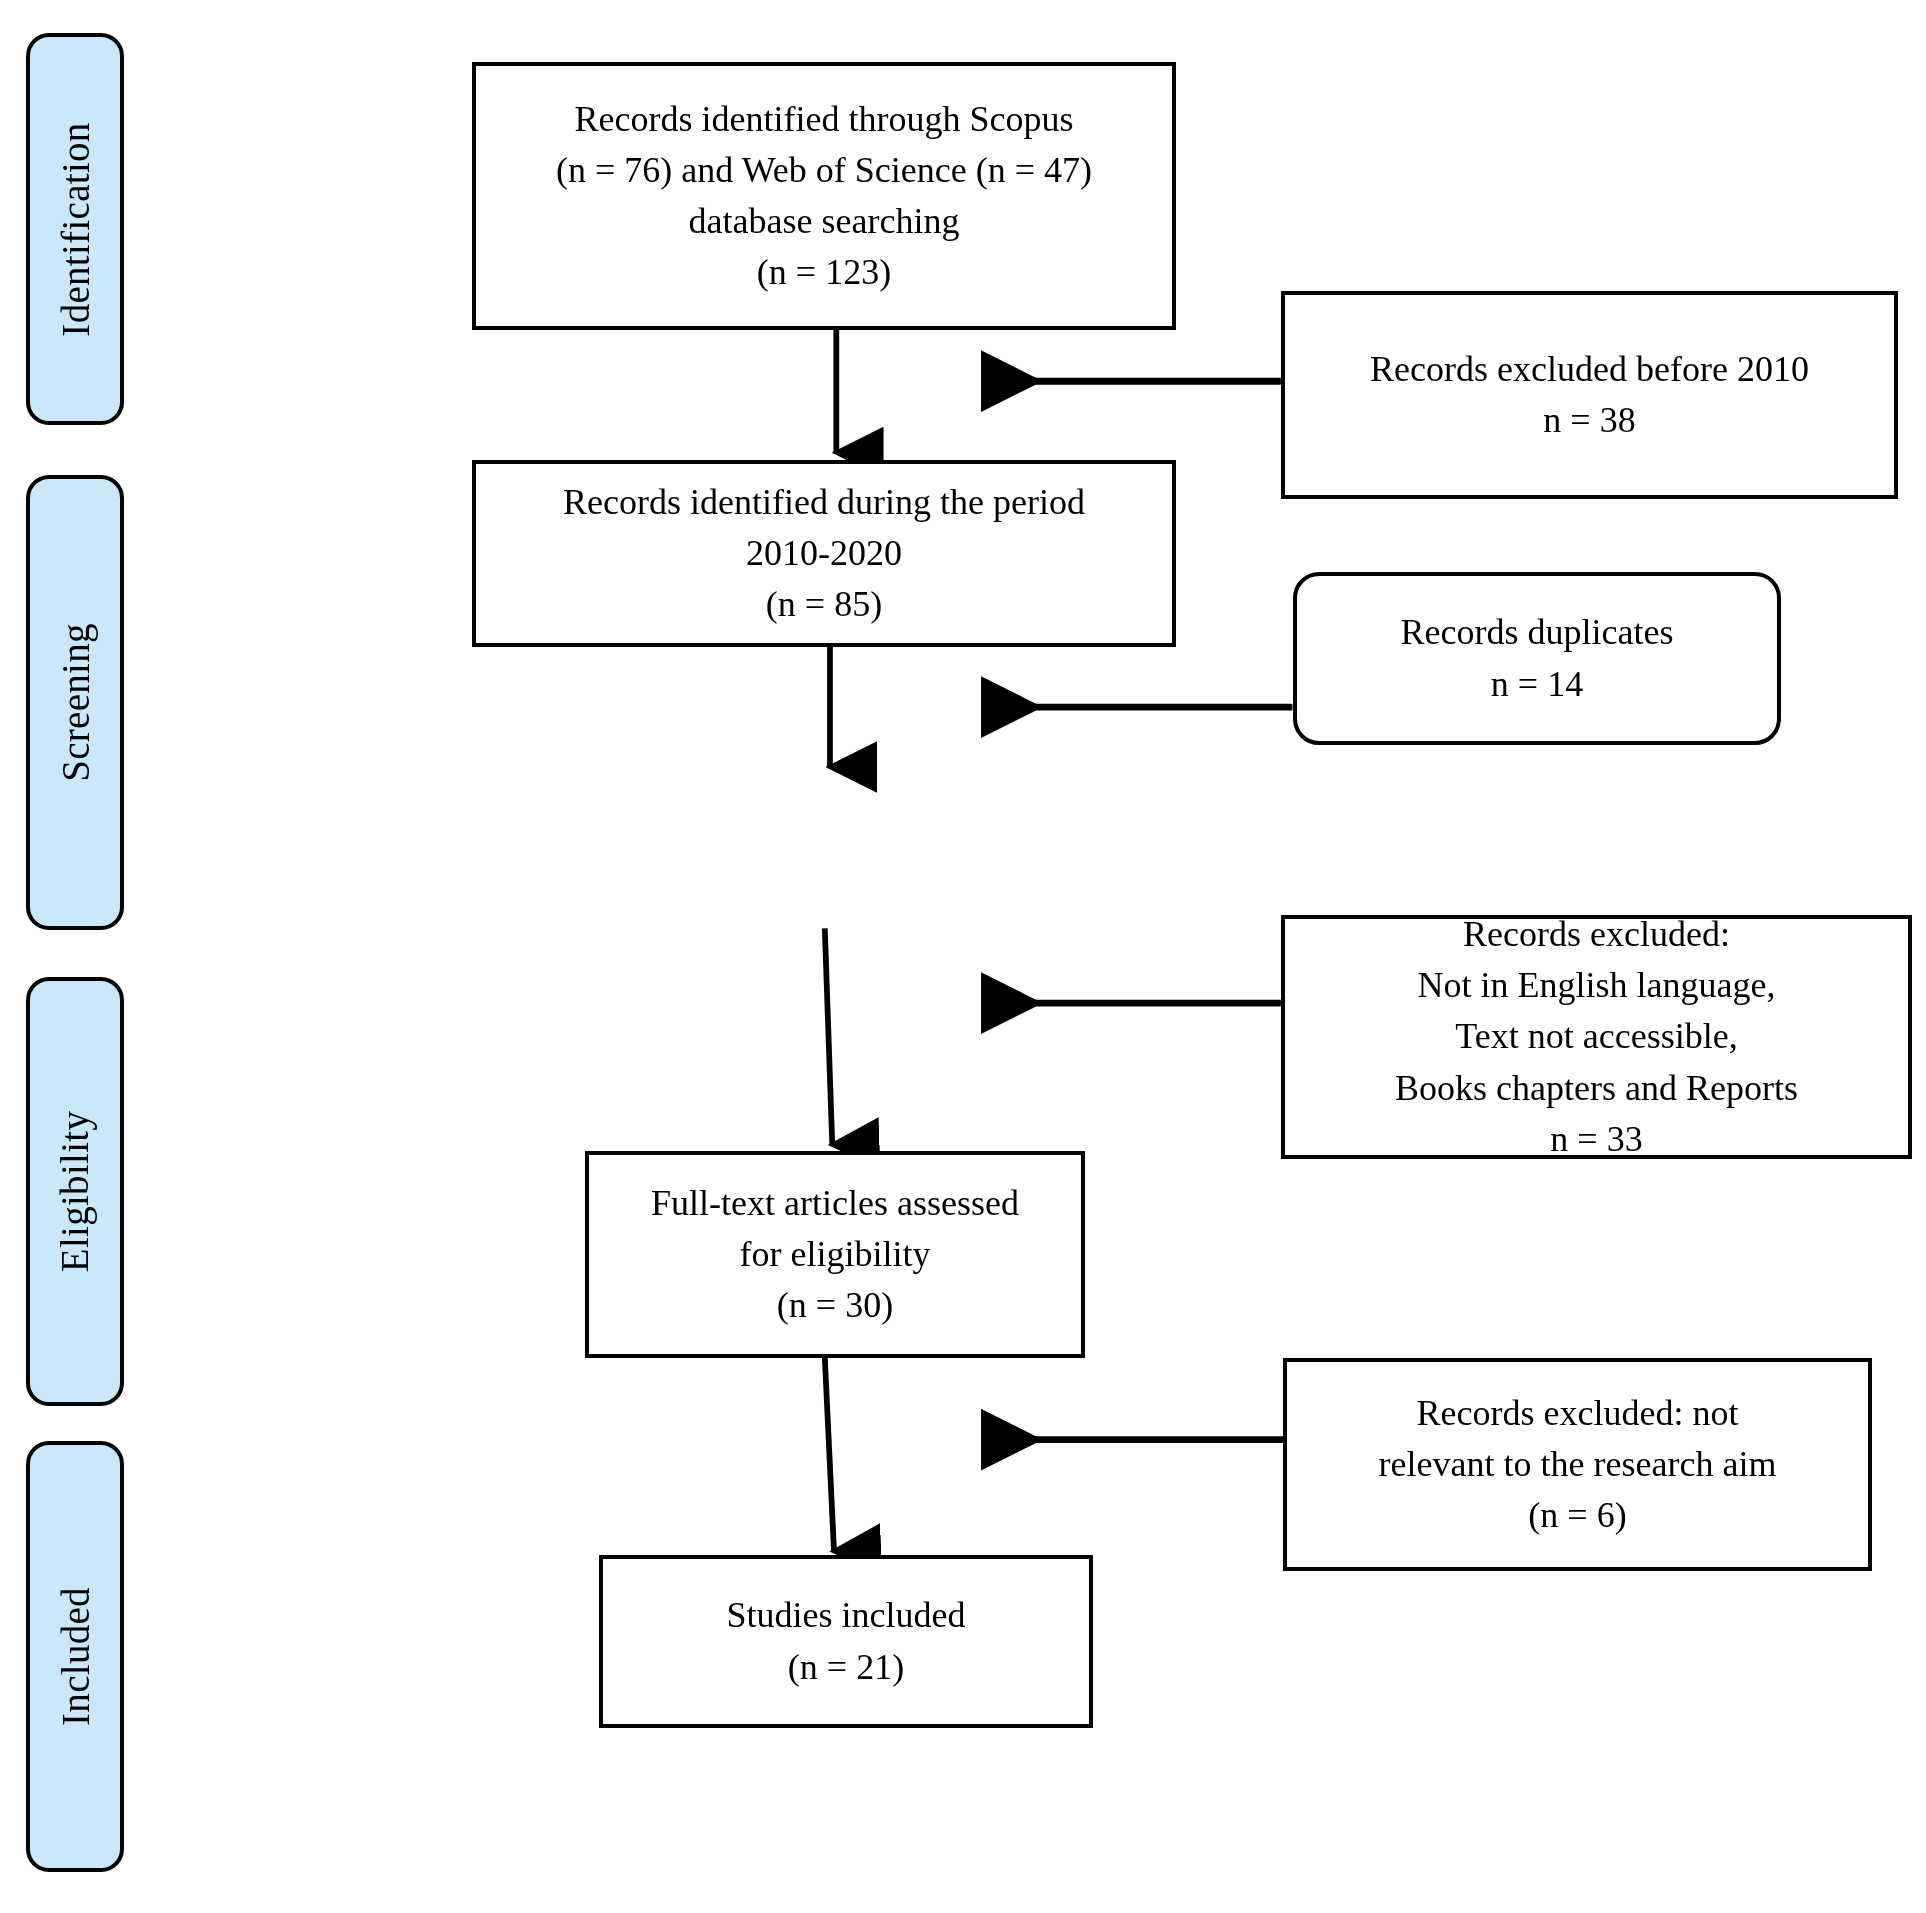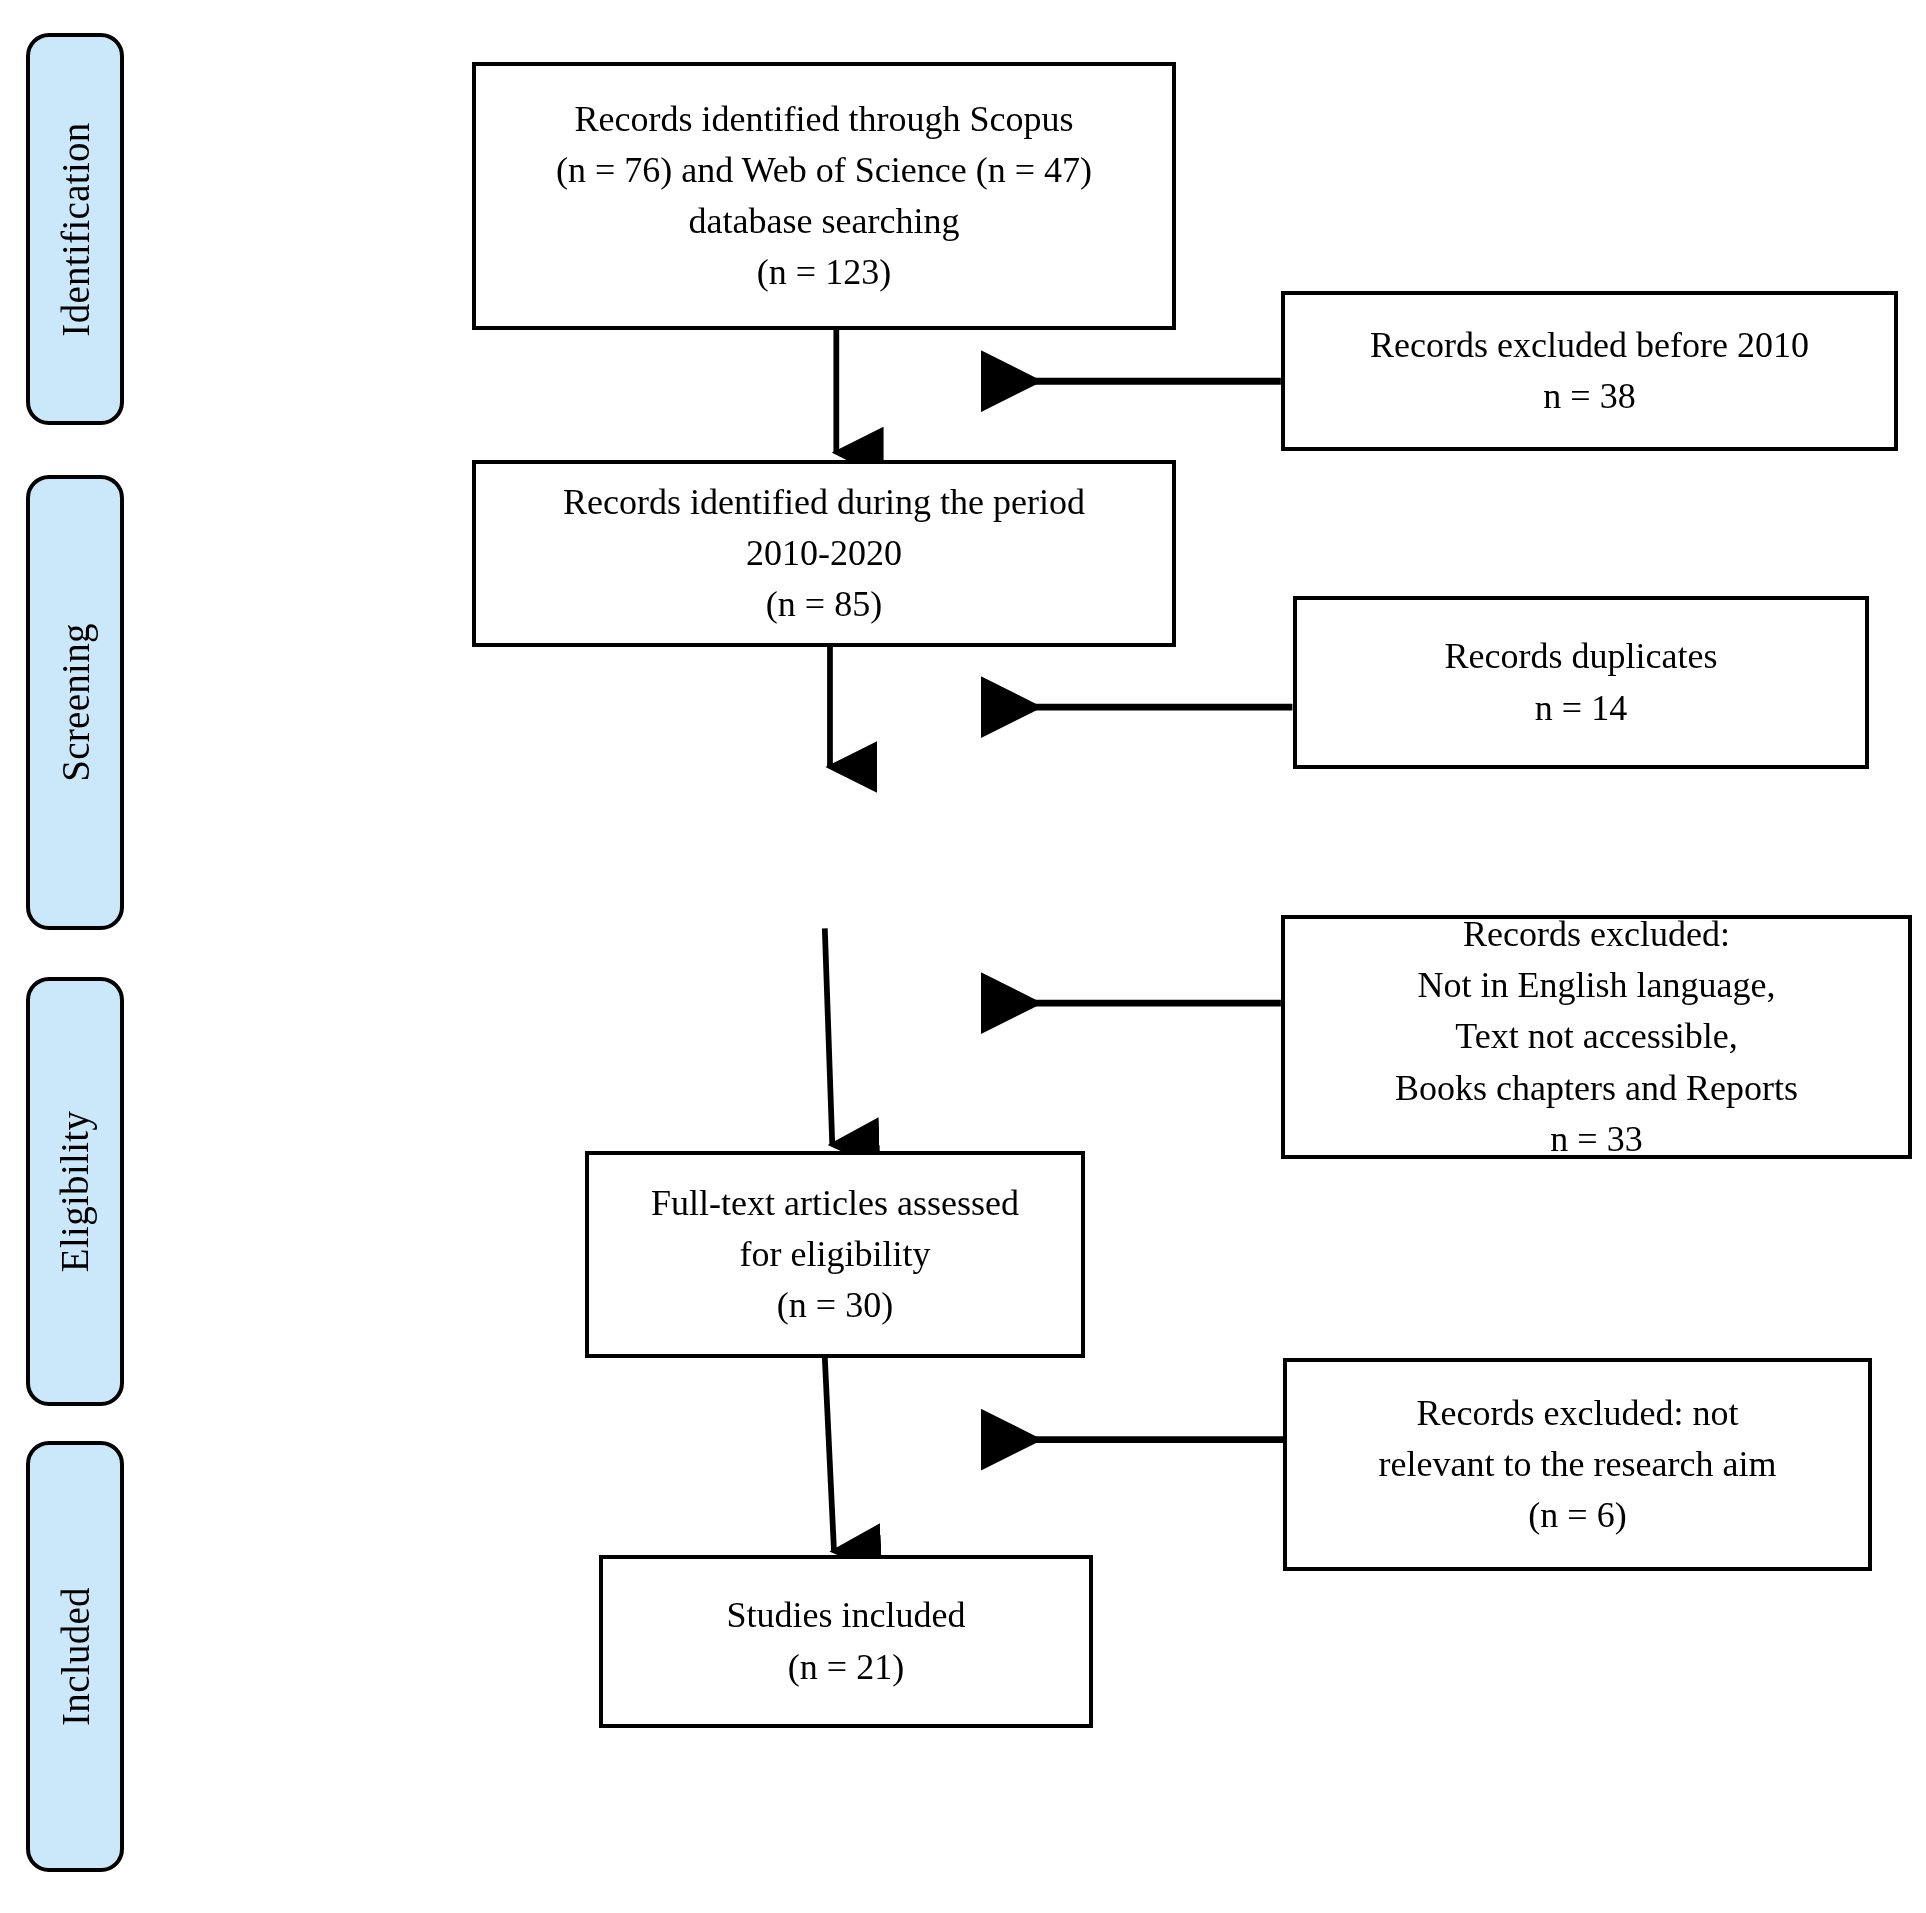--- a/index.html
+++ b/index.html
@@ -124,26 +124,26 @@
     <span class="box-text">Full-text articles assessed
 for eligibility
 (n = 30)</span>
   </div>
 
   <div class="flow-box" style="left:599px;top:1555px;width:494px;height:173px;">
     <span class="box-text">Studies included
 (n = 21)</span>
   </div>
 
-  <div class="excl-box" style="left:1281px;top:291px;width:617px;height:160px;">
+  <div class="excl-box" style="left:1281px;top:291px;width:617px;height:208px;">
     <span class="box-text">Records excluded before 2010
 n = 38</span>
   </div>
 
-  <div class="excl-box" style="left:1293px;top:596px;width:576px;height:173px;">
+  <div class="excl-box" style="left:1293px;top:572px;width:488px;height:173px;border-radius:26px;">
     <span class="box-text">Records duplicates
 n = 14</span>
   </div>
 
   <div class="excl-box" style="left:1281px;top:915px;width:631px;height:244px;">
     <span class="box-text">Records excluded:
 Not in English language,
 Text not accessible,
 Books chapters and Reports
 n = 33</span>

